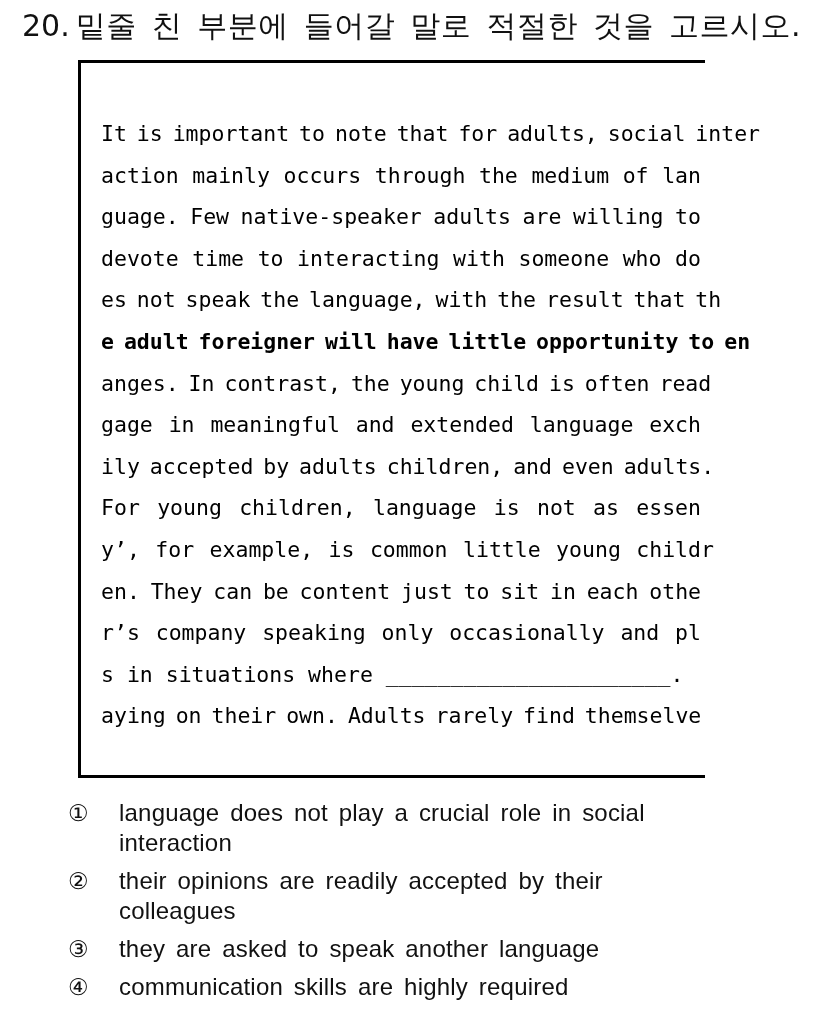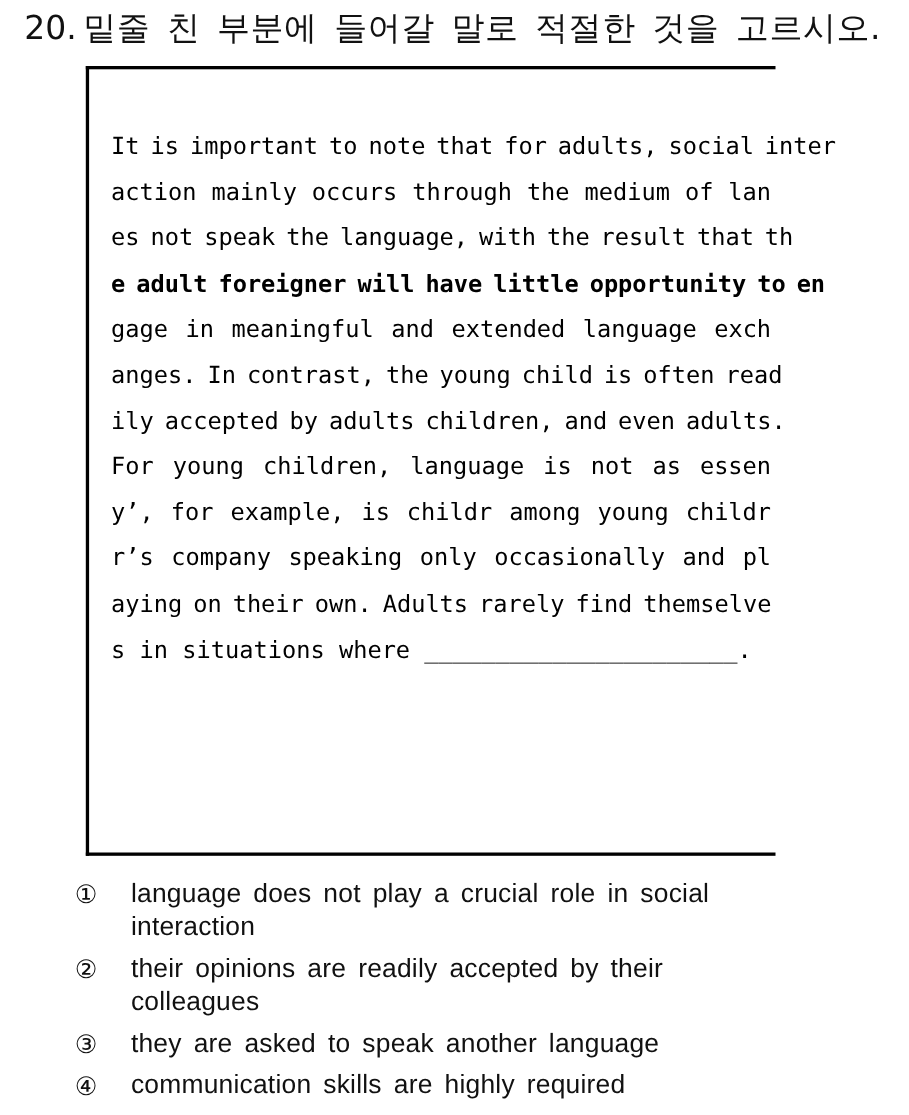--- a/index.html
+++ b/index.html
@@ -115,30 +115,33 @@
 <body>
 
 <div id="question-header">
   <span class="qnum">20.</span><span class="qtext">밑줄 친 부분에 들어갈 말로 적절한 것을 고르시오.</span>
 </div>
 
 <div id="passage-box">
   <div id="passage-text">
     <span class="pline" style="word-spacing: -3px;">It is important to note that for adults, social inter</span>
     <span class="pline" style="word-spacing: 0.65px;">action mainly occurs through the medium of lan</span>
+    <span class="pline" style="word-spacing: -1.4px;">guage. Few native-speaker adults are willing to</span>
+    <span class="pline" style="word-spacing: 0.65px;">devote time to interacting with someone who do</span>
     <span class="pline" style="word-spacing: -3px;">es not speak the language, with the result that th</span>
     <span class="pline" style="word-spacing: -3px; font-weight: bold;">e adult foreigner will have little opportunity to en</span>
+    <span class="pline" style="word-spacing: -3px;">anges. In contrast, the young child is often read</span>
     <span class="pline" style="word-spacing: 2.92px;">gage in meaningful and extended language exch</span>
-    <span class="pline" style="word-spacing: -3px;">anges. In contrast, the young child is often read</span>
     <span class="pline" style="word-spacing: -3px;">ily accepted by adults children, and even adults.</span>
     <span class="pline" style="word-spacing: 4.35px;">For young children, language is not as essen</span>
-    <span class="pline" style="word-spacing: 2.5px;">y’, for example, is childr among young childr</span>
+    <span class="pline" style="word-spacing: 2.5px;">y’, for example, is common little young childr</span>
+    <span class="pline" style="word-spacing: -2.13px;">en. They can be content just to sit in each othe</span>
     <span class="pline" style="word-spacing: 2.92px;">r’s company speaking only occasionally and pl</span>
+    <span class="pline blankline">s in situations where ______________________.</span>
     <span class="pline" style="word-spacing: -3px;">aying on their own. Adults rarely find themselve</span>
-    <span class="pline blankline">s in situations where ______________________.</span>
   </div>
 </div>
 
 <div id="choices">
 
   <div class="choice">
     <span class="choice-marker">①</span>
     <span class="choice-text">
       <span class="l1">language does not play a crucial role in social</span>
       <span class="l2">interaction</span>

